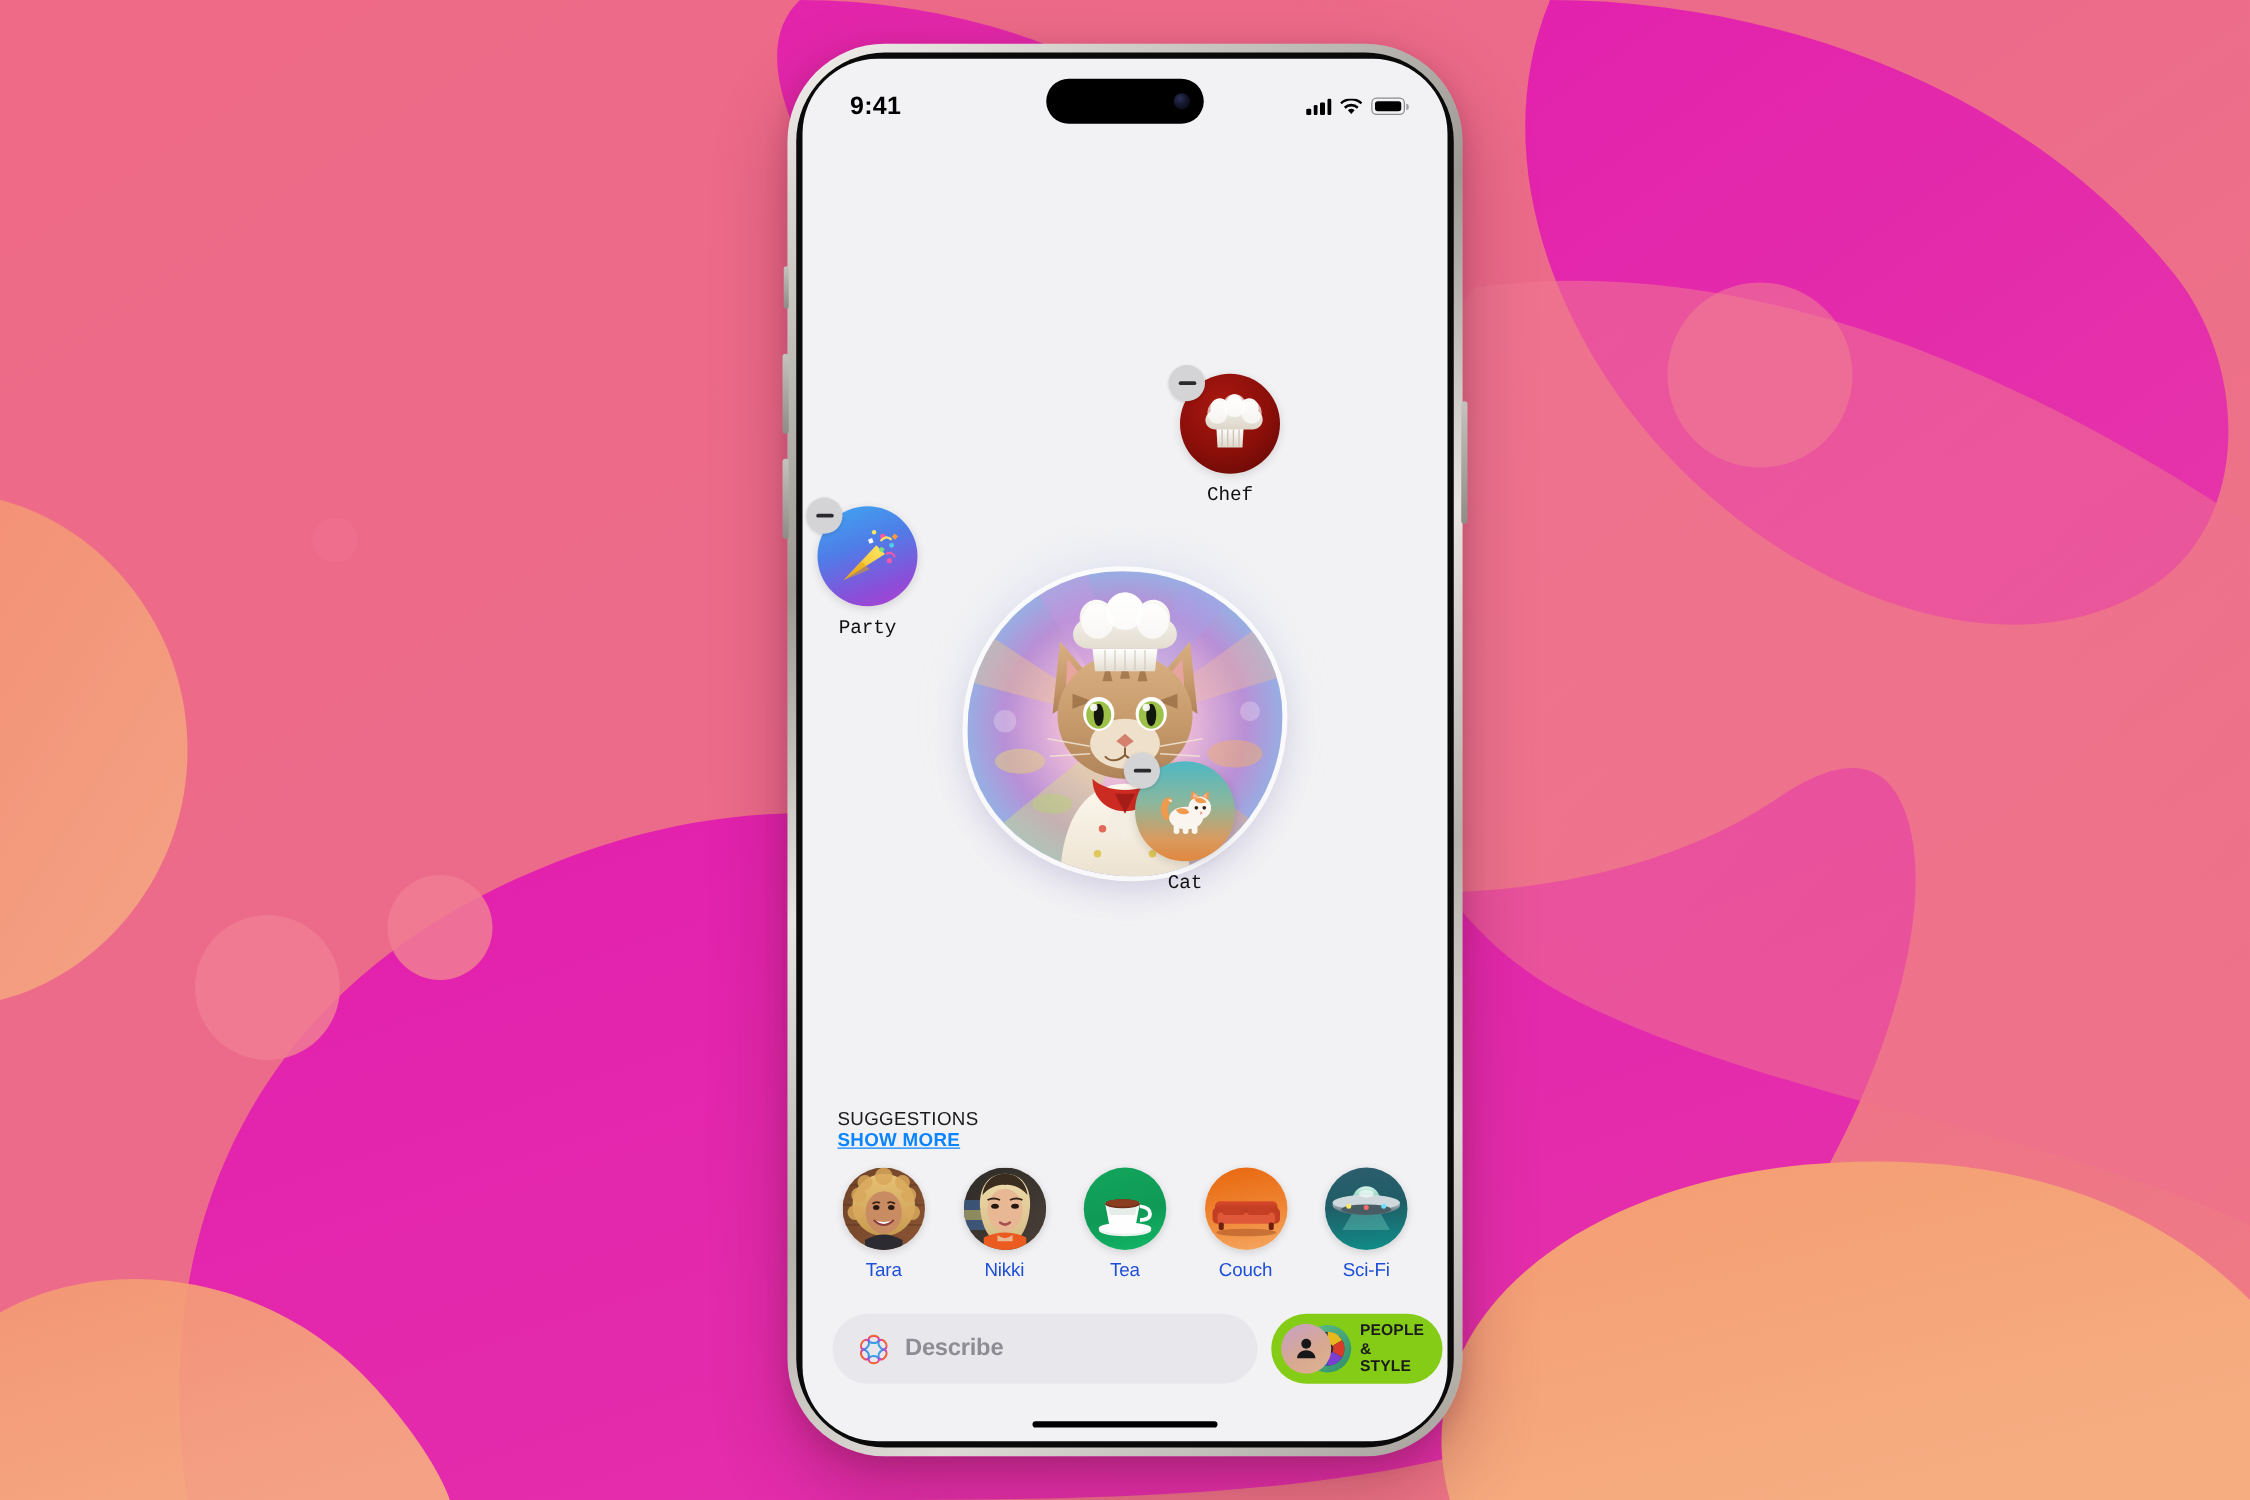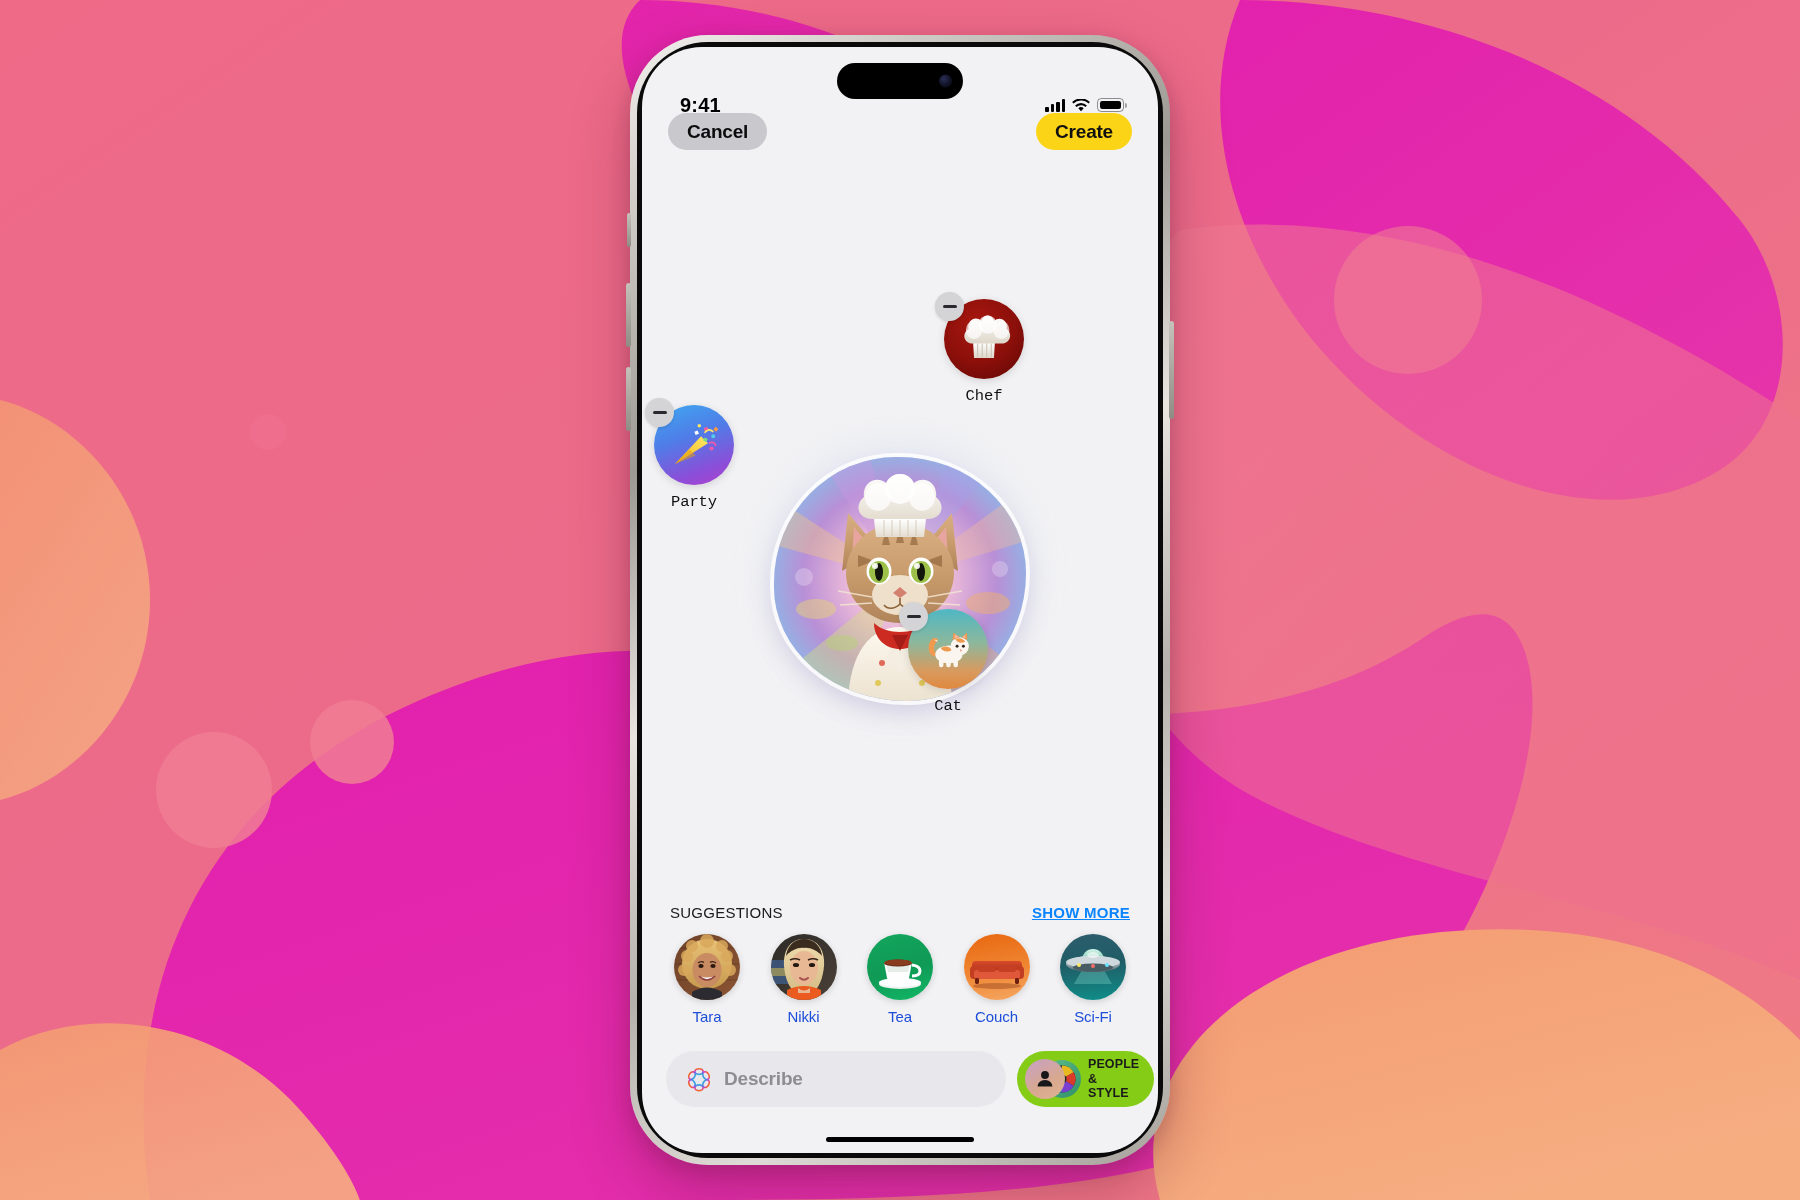--- a/index.html
+++ b/index.html
@@ -44,21 +44,20 @@
   .btn-volup  { left:-4px; top:248px; width:5px; height:64px; }
   .btn-voldn  { left:-4px; top:332px; width:5px; height:64px; }
   .btn-power  { right:-4px; top:286px; width:5px; height:98px; }
 
   
   .status-bar {
     position:absolute; top:0; left:0; right:0; height:62px;
     display:flex; align-items:center; justify-content:space-between;
     padding:14px 34px 0 38px;
     z-index:5;
-    margin-top:20px;
   }
   .status-time { font-size:20px; font-weight:700; color:#000; letter-spacing:.2px; }
   .status-right { display:flex; align-items:center; gap:7px; }
   .sig-bars { display:flex; align-items:flex-end; gap:2px; height:13px; }
   .sig-bars i { width:3.5px; background:#000; border-radius:1px; display:block; }
   .sig-bars i:nth-child(1){height:5px}
   .sig-bars i:nth-child(2){height:7.5px}
   .sig-bars i:nth-child(3){height:10px}
   .sig-bars i:nth-child(4){height:13px}
   .batt {
@@ -143,21 +142,21 @@
   .minus-badge i { display:block; width:14px; height:3px; border-radius:2px; background:#2a2a2e; }
 
   #chip-chef  { left:302px; top:142px; }
   #chip-party { left:12px;  top:248px; }
   #chip-cat   { left:266px; top:452px; }
 
   
   .suggestions { position:absolute; left:0; right:0; bottom:128px; padding:0 24px; }
   .sugg-head {
     display:flex; align-items:baseline; justify-content:space-between;
-    padding:0 4px; margin-bottom:13px;
+    padding:0 4px; margin-bottom:13px;flex-direction:column;
   }
   .sugg-title {
     font-size:15px; font-weight:500; color:#1a1a1c; letter-spacing:.25px;
   }
   .sugg-more {
     font-size:15px; font-weight:700; color:#0a84ff;
     letter-spacing:.25px; cursor:pointer;text-decoration:underline;
   }
   .sugg-row { display:flex; justify-content:space-between; padding:0 2px; }
   .sugg-item { width:78px; text-align:center; cursor:pointer; }
@@ -295,24 +294,20 @@
         </svg>
         <div class="batt">
             <i></i>
           </div>
       </div>
     </div>
     <div class="dynamic-island">
       <div class="di-cam"></div>
     </div>
 
-    <div class="top-bar">
-      <button class="pill pill-cancel">Cancel</button>
-      <button class="pill pill-create">Create</button>
-    </div>
 
     <div class="canvas">
 
       <div class="sticker-wrap">
         <div class="sticker-glow"></div>
         <div class="sticker-blob">
           <svg viewBox="0 0 252 244" preserveAspectRatio="xMidYMid slice" aria-hidden="true">
             <defs>
               <radialGradient id="bgRay" cx="50%" cy="50%" r="62%">
                 <stop offset="0%" stop-color="#f6e8d6"></stop>

